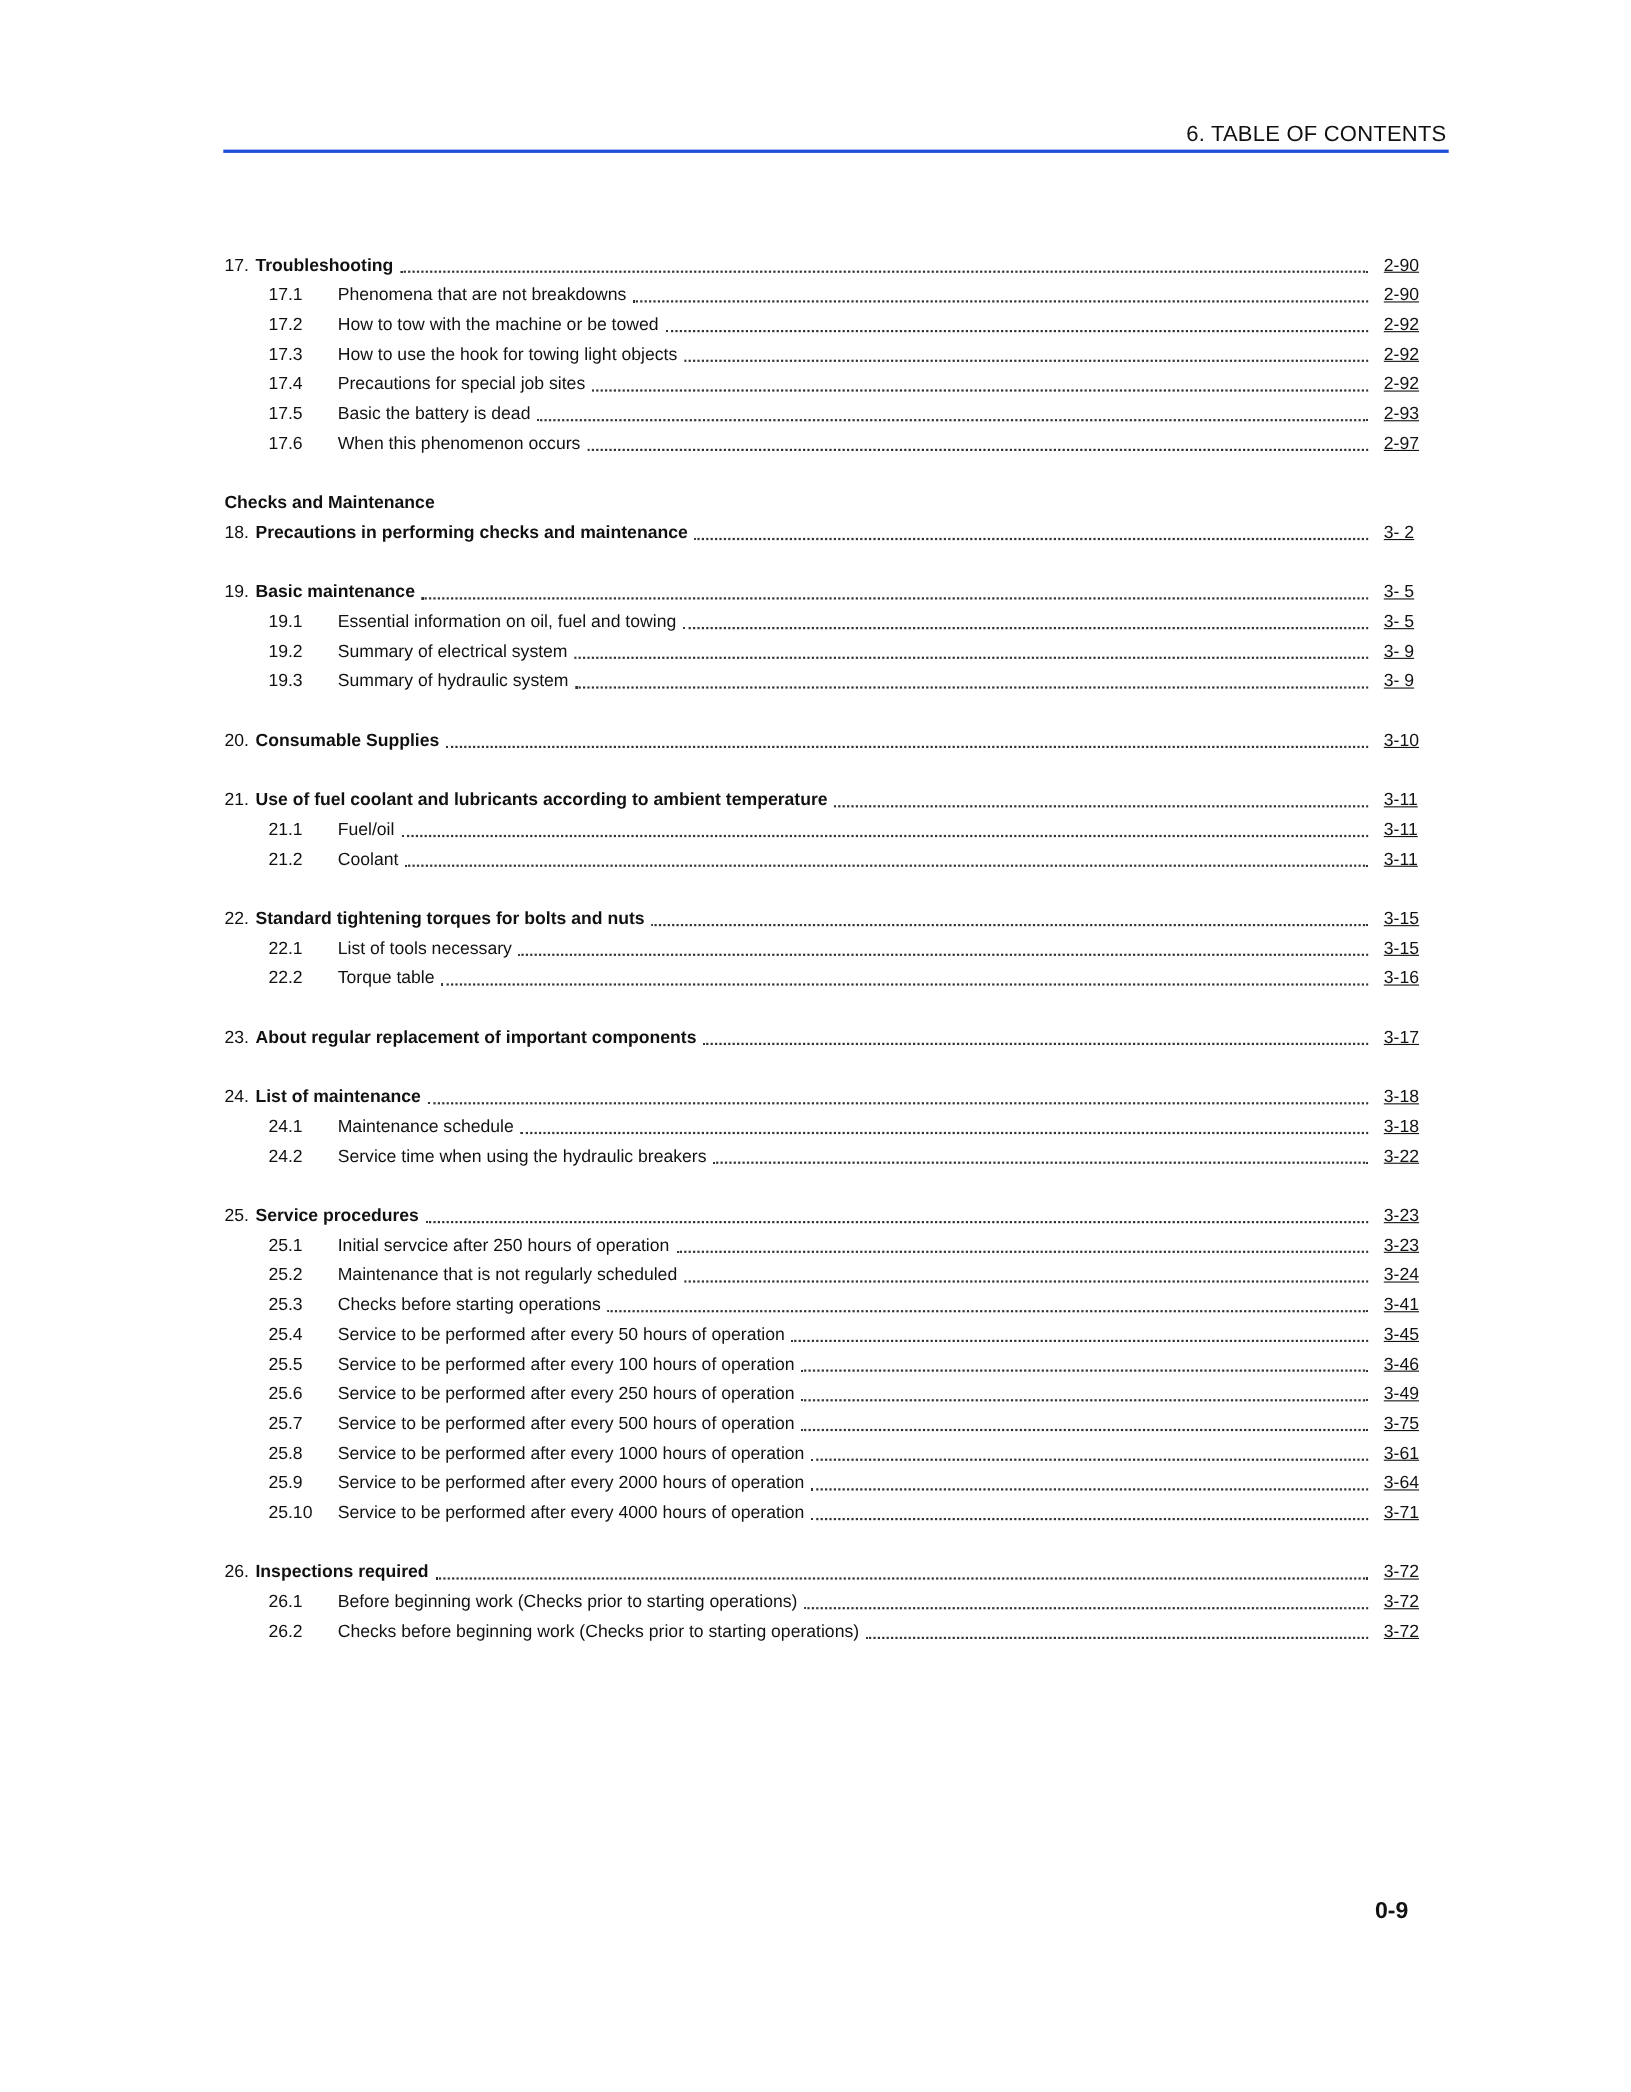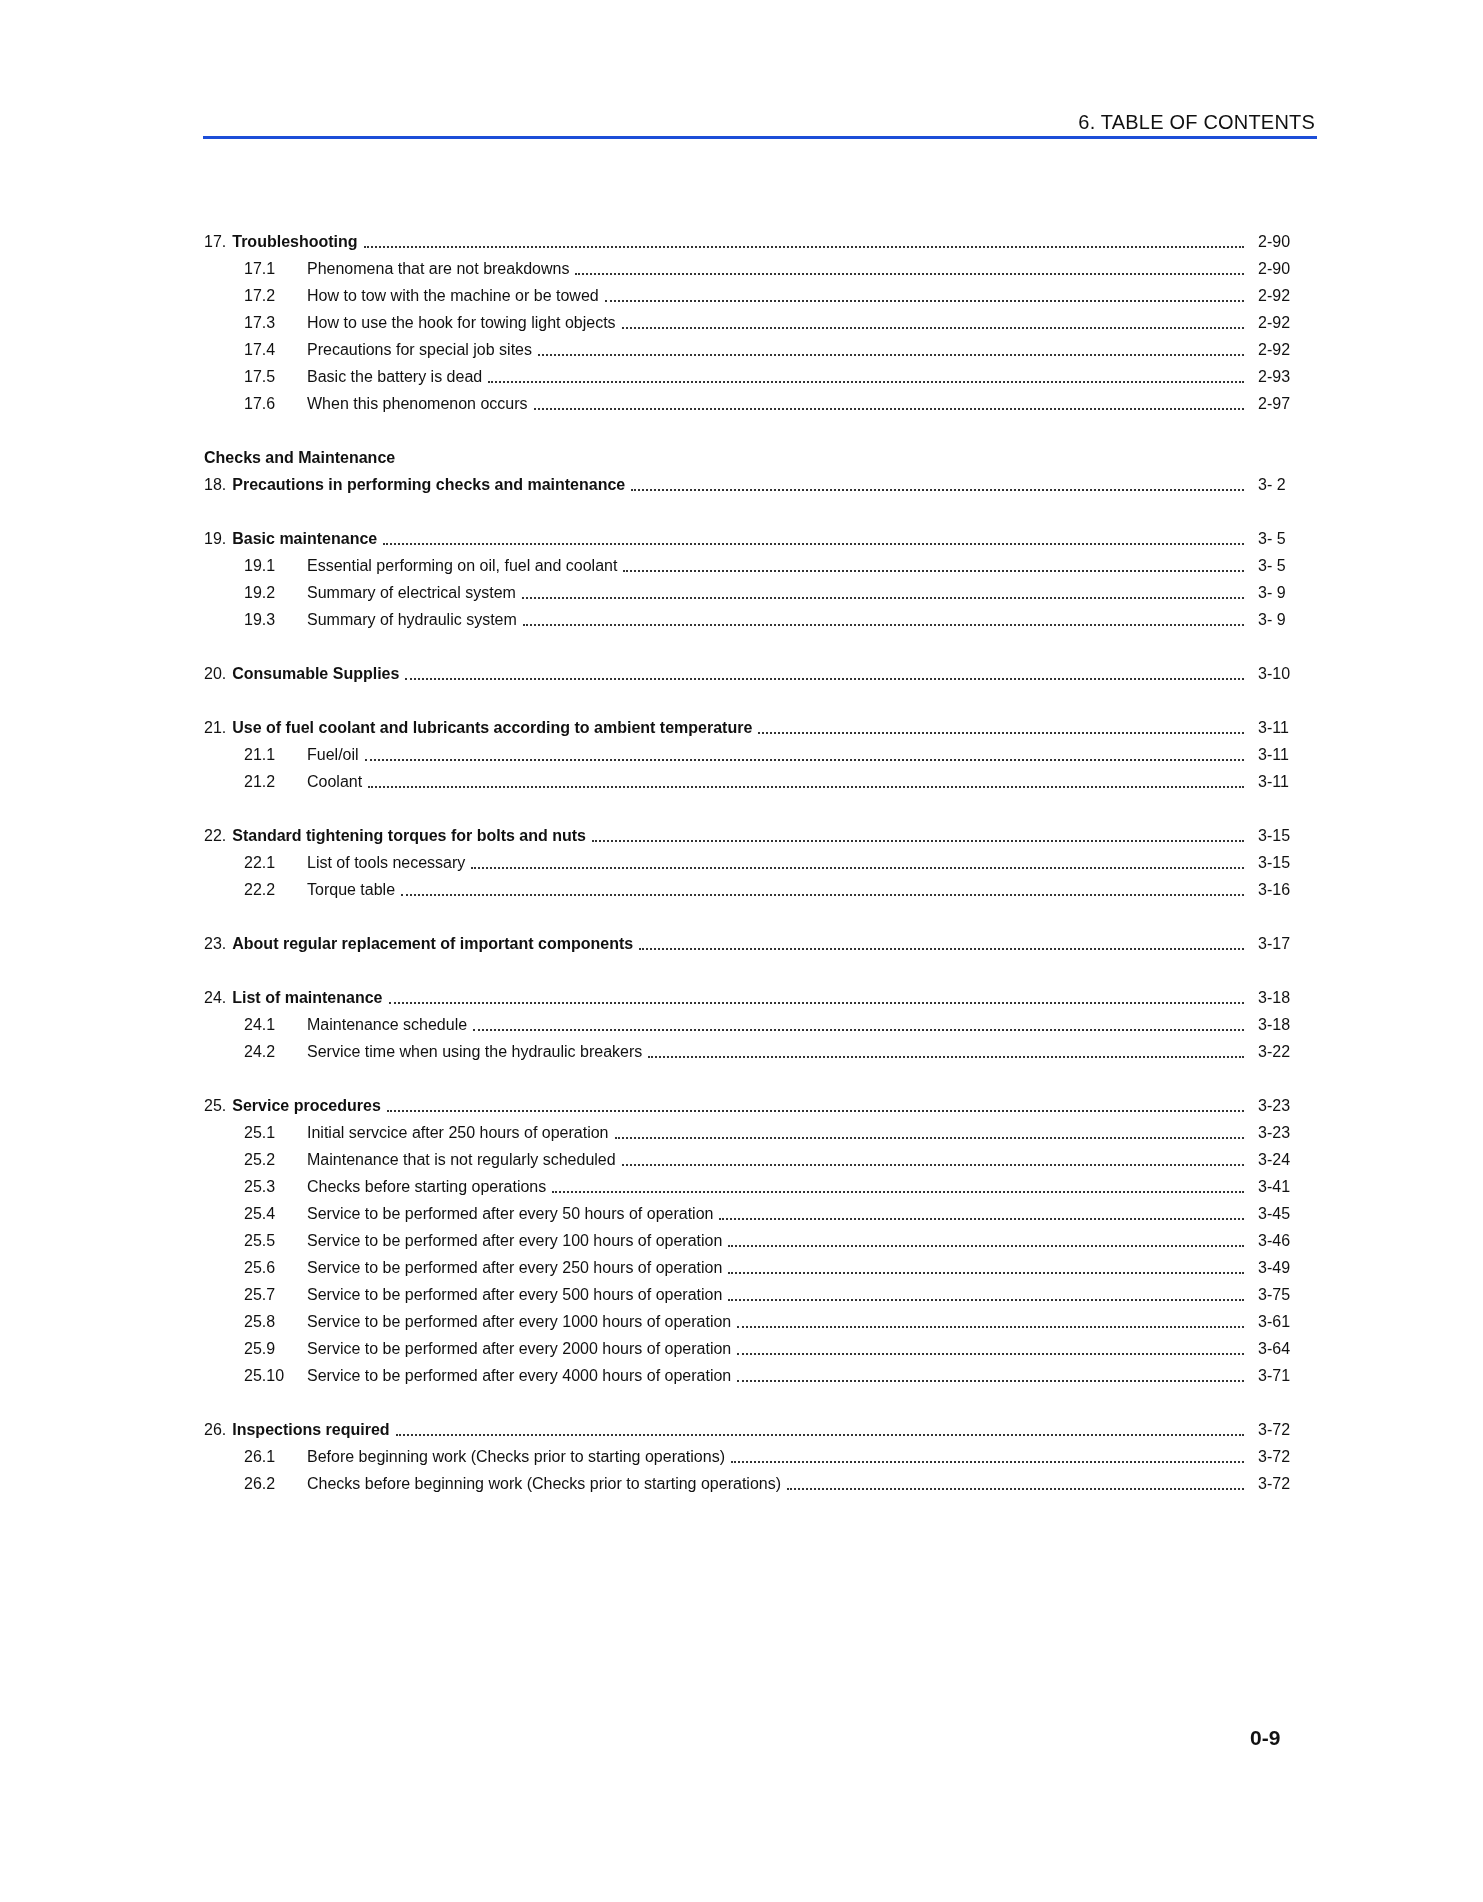--- a/index.html
+++ b/index.html
@@ -14,21 +14,21 @@
   .row.heading { font-weight: bold; }
   .row .num { flex: 0 0 auto; }
   .row.main .num { width: auto; margin-right: 6px; }
   .row.sub .num { width: 63px; margin-left: 40px; }
   .row .label { flex: 0 0 auto; white-space: nowrap; }
   .row.main .label { font-weight: bold; }
   .row .leader { flex: 1 1 auto; overflow: hidden; white-space: nowrap; margin: 0 8px 0 6px;
                  height: 27px; position: relative; }
   .row .leader::before { content: ""; position: absolute; left: 0; right: 0; bottom: 7px;
                  border-bottom: 2px dotted #333; }
-  .row .page { flex: 0 0 56px; text-align: left; padding-left: 6px; }
+  .row .page { flex: 0 0 56px; text-align: left; padding-left: 6px; text-decoration: underline; }
   .folio { position: absolute; left: 1250px; top: 1726px; font-size: 21px; font-weight: bold; text-align: center; }
 </style>
 </head>
 <body>
 
 <div class="page-header">
   <span class="title">6. TABLE OF CONTENTS</span>
 </div>
 
 <div class="toc" id="toc">
@@ -86,21 +86,21 @@
     </div>
     <div class="row gap"></div>
     <div class="row main">
       <span class="num">19.</span>
       <span class="label">Basic maintenance</span>
       <span class="leader"></span>
       <span class="page">3- 5</span>
     </div>
     <div class="row sub">
       <span class="num">19.1</span>
-      <span class="label">Essential performing on oil, fuel and coolant</span>
+      <span class="label">Essential information on oil, fuel and towing</span>
       <span class="leader"></span>
       <span class="page">3- 5</span>
     </div>
     <div class="row sub">
       <span class="num">19.2</span>
       <span class="label">Summary of electrical system</span>
       <span class="leader"></span>
       <span class="page">3- 9</span>
     </div>
     <div class="row sub">

